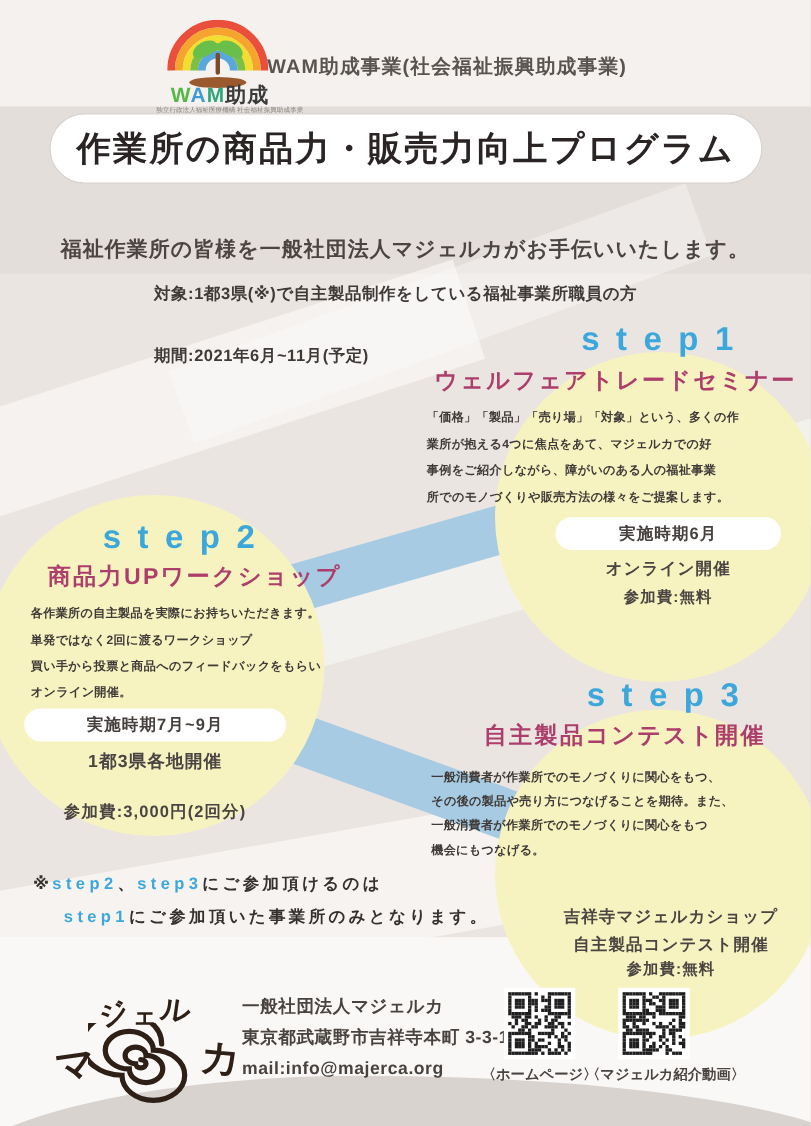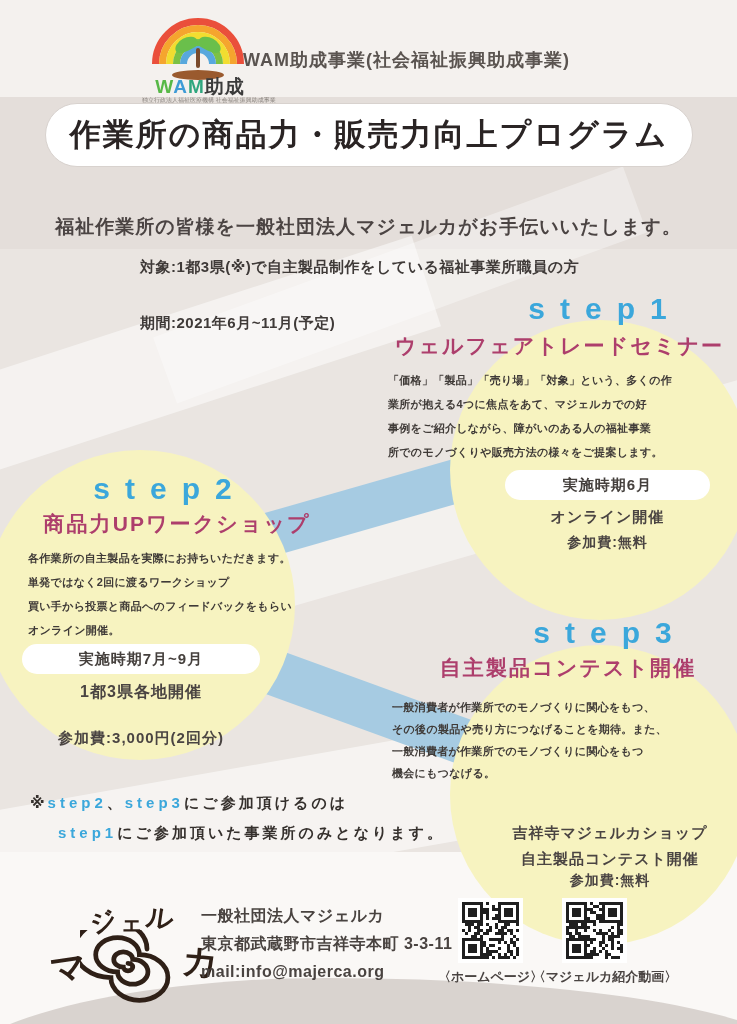--- a/index.html
+++ b/index.html
@@ -110,21 +110,21 @@
   .contact-badge{left:58px;top:876px;width:152px;height:29px;background:#fff;border-radius:15px;display:flex;align-items:center;justify-content:center;font-size:14px;font-weight:800;color:#4a4442;letter-spacing:1px;box-shadow:0 0 0 1px #e3ddd9;}
   .majerca-logo{left:48px;top:906px;width:180px;height:105px;color:#2f2017;font-weight:900;}
   .majerca-logo span{position:absolute;}
   .mj-ma{left:2px;top:38px;font-size:36px;transform:rotate(-8deg);}
   .mj-ji{left:42px;top:-2px;font-size:26px;transform:rotate(-14deg);}
   .mj-e{left:72px;top:2px;font-size:23px;}
   .mj-ru{left:98px;top:-6px;font-size:27px;transform:rotate(8deg);}
   .mj-ka{left:134px;top:32px;font-size:36px;transform:rotate(5deg);}
   .mj-spiral{position:absolute;left:32px;top:24px;width:96px;height:76px;}
   .contact-info div{height:28px;line-height:28px;font-size:16px;font-weight:600;color:#494340;letter-spacing:.5px;}
-  .contact-info{left:201px;top:902px;}
+  .contact-info{left:220px;top:902px;}
   .qr{position:absolute;z-index:3;background:#fff;padding:4px;width:65px;height:65px;}
   .qr-grid{position:relative;width:57px;height:57px;background:#fff;}
   .qr-grid i{position:absolute;width:3px;height:3px;background:#1f1f1f;}
   .qr-1{left:458px;top:898px;} .qr-2{left:562px;top:898px;}
   .qr-label{font-size:13px;font-weight:600;color:#4a4442;text-align:center;}
   .qr-label-1{left:428px;top:968px;width:125px;}
   .qr-label-2{left:525px;top:968px;width:160px;}
 </style>
 </head>
 <body>

